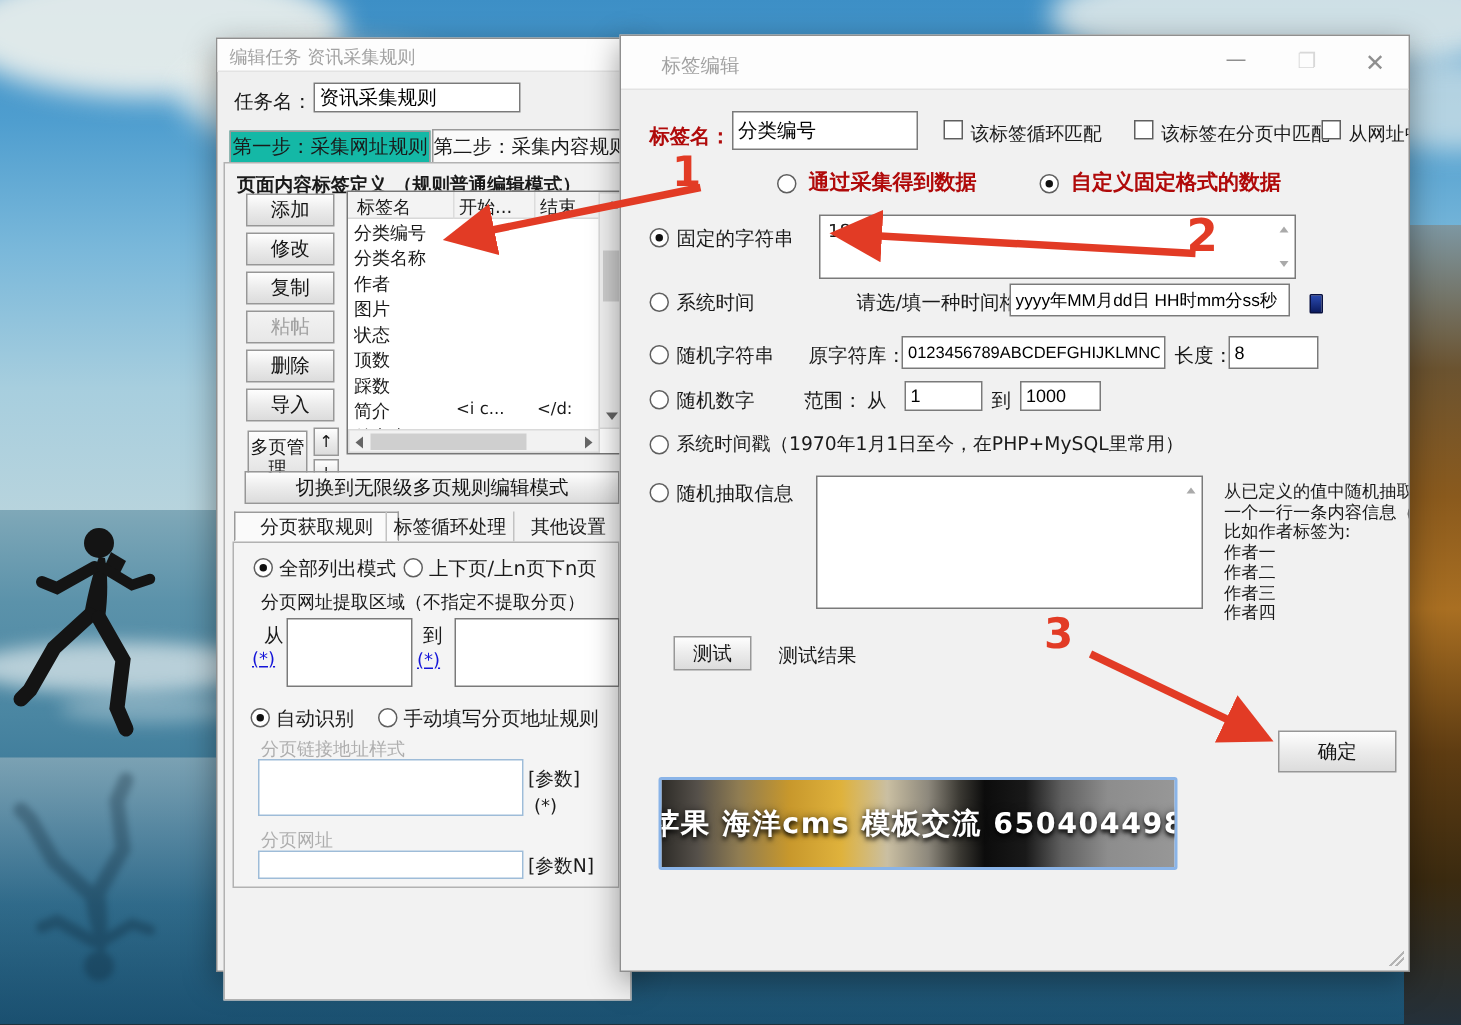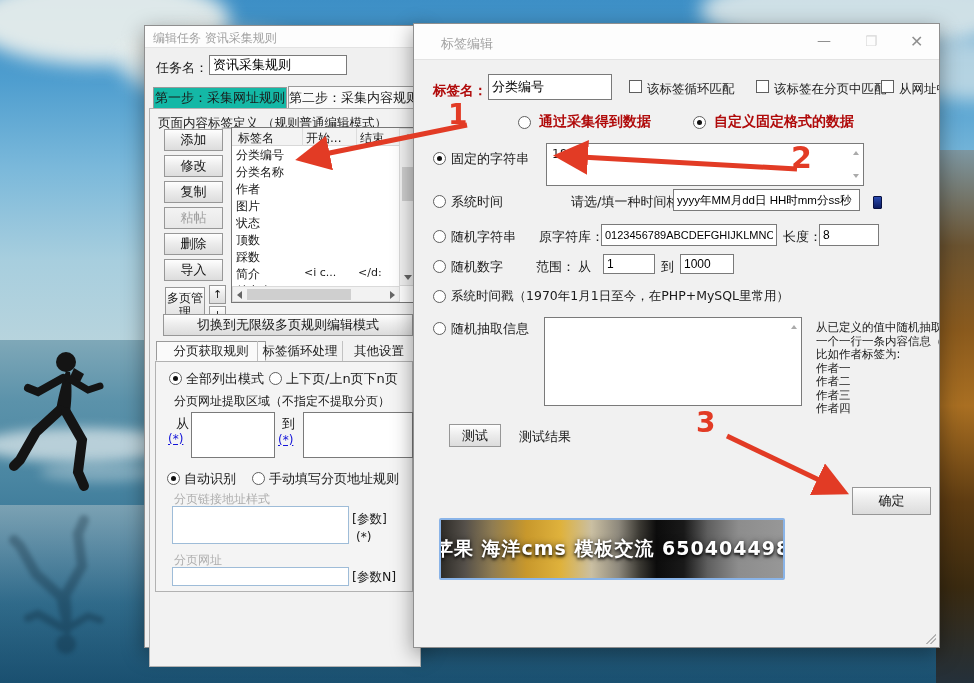--- a/index.html
+++ b/index.html
@@ -108,21 +108,21 @@
 
     <div class="tab" style="left:8px;top:61px;width:134px;height:22px;">
       <span>第一步：采集网址规则</span>
     </div>
     <div class="tab act" style="left:143px;top:60px;width:132px;height:23px;">
       <span>第二步：采集内容规则</span>
     </div>
 
     <div class="gb" style="left:4px;top:82px;width:272px;height:559px;background:#f2f2f2;"></div>
 
-    <div class="lbl" style="left:13px;top:89px;font-size:12.5px;">页面内容标签定义 （规则普通编辑模式）</div>
+    <div class="lbl" style="left:13px;top:89px;font-size:12.5px;font-weight:bold;">页面内容标签定义 （规则普通编辑模式）</div>
 
     <div class="btn" style="left:19px;top:103px;width:59px;height:22px;">
       <span>添加</span>
       </div>
     <div class="btn" style="left:19px;top:129px;width:59px;height:22px;">
       <span>修改</span>
       </div>
     <div class="btn" style="left:19px;top:155px;width:59px;height:22px;">
       <span>复制</span>
       </div>

